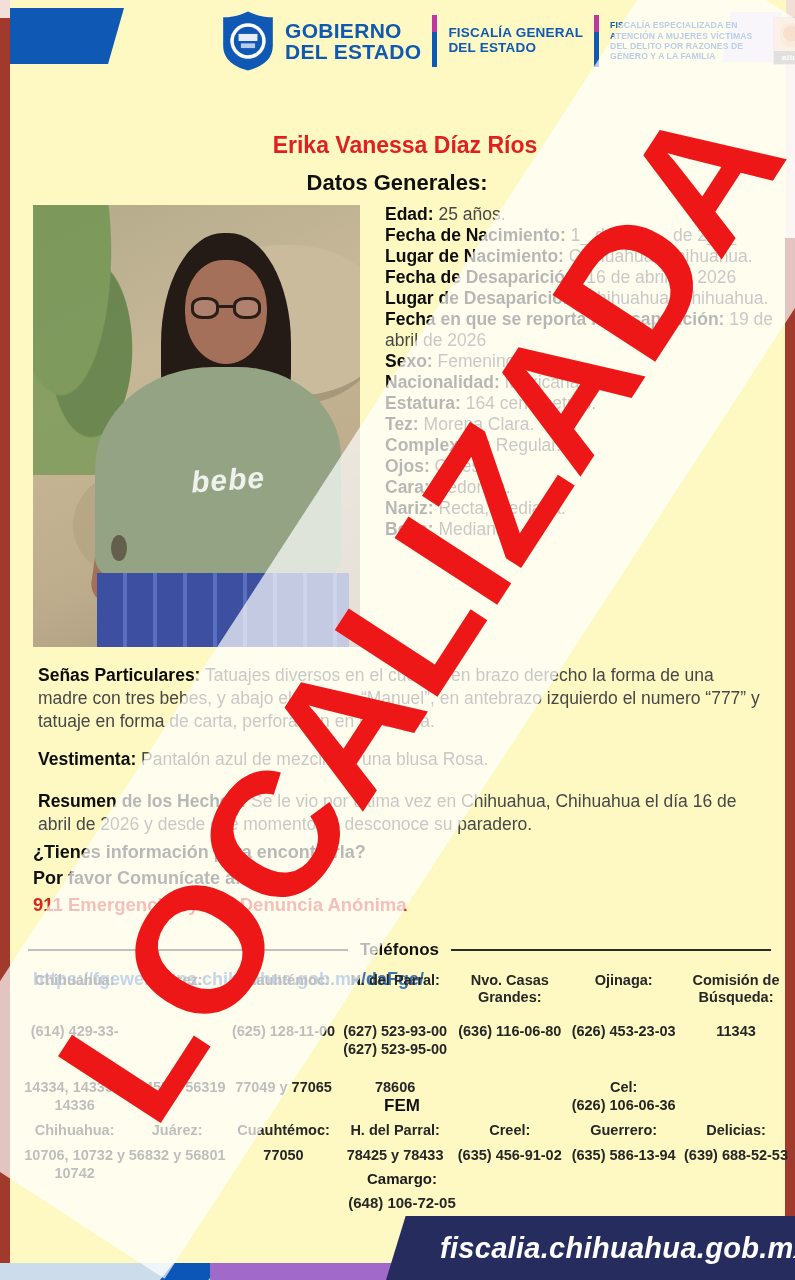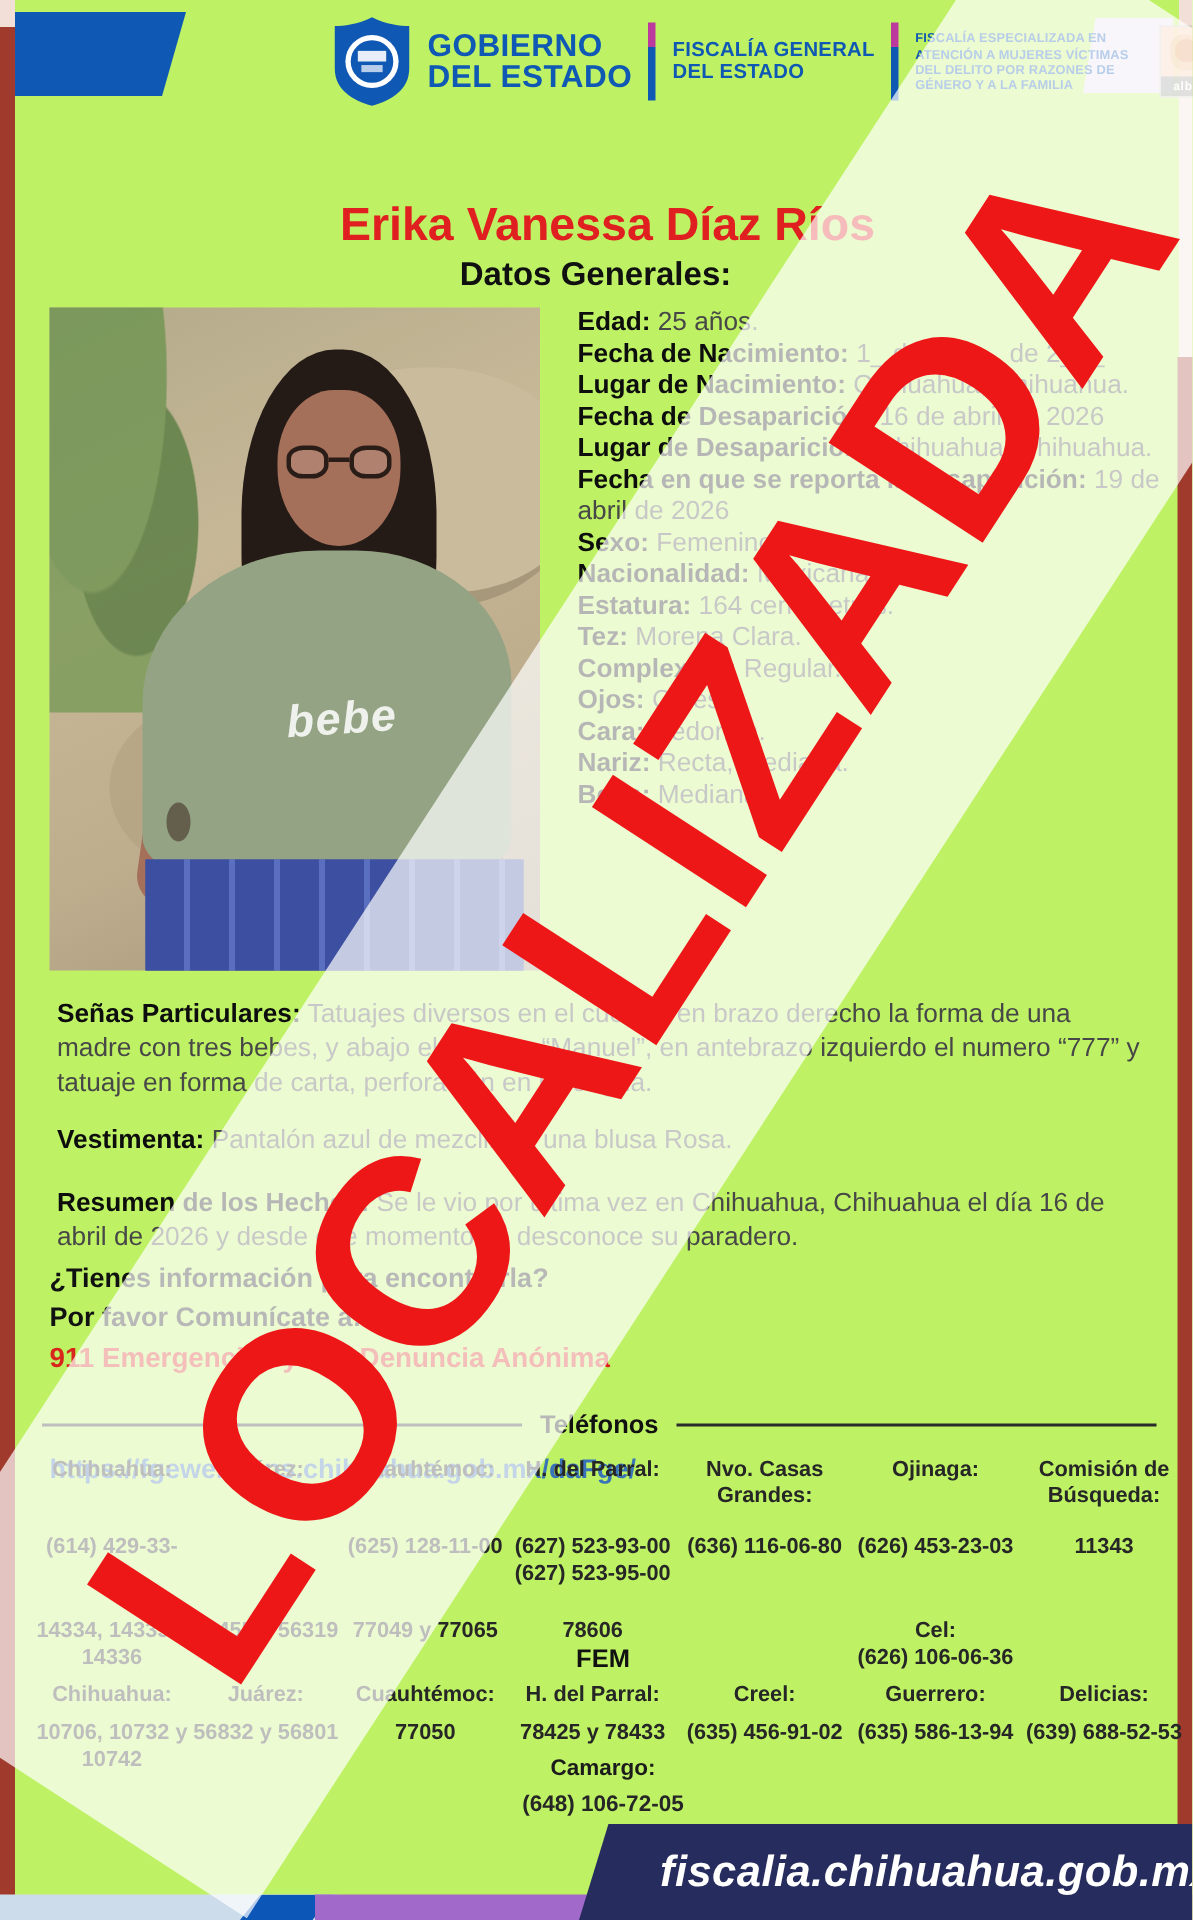--- a/index.html
+++ b/index.html
@@ -7,21 +7,21 @@
     --name_red:#e02020;
     --watermark_red:#ee1717;
     --hotline_red:#d9261c;
     --link_blue:#3a74b8;
     --footer_navy:#272c5e;
     --border_brick:#a03a2c;
   }
   *{margin:0;padding:0;box-sizing:border-box;}
   html,body{background:#ffffff;}
   body{font-family:"Liberation Sans",sans-serif;}
-  .page{position:relative;width:795px;height:1280px;background:#bef264;overflow:hidden;}
+  .page{position:relative;width:795px;height:1280px;background:#fef9c3;overflow:hidden;}
 
   
   .border-left{position:absolute;left:0;top:18px;width:10px;bottom:0;background:var(--border_brick);}
   .corner-tl{position:absolute;left:0;top:0;width:10px;height:18px;background:#f2dfd8;}
   .border-right-top{position:absolute;right:0;top:0;width:9px;height:238px;background:#f2dfd8;}
   .border-right-bottom{position:absolute;right:0;top:238px;width:10px;bottom:0;background:var(--border_brick);}
   .shape-blue-tl{position:absolute;left:10px;top:8px;width:114px;height:56px;background:var(--brand_blue);clip-path:polygon(0 0,100% 0,86% 100%,0 100%);}
   .shape-lav-tr{position:absolute;right:13px;top:12px;width:60px;height:50px;background:#e6e1f1;clip-path:polygon(14% 0,100% 0,100% 100%,0 100%);}
 
   
@@ -30,21 +30,21 @@
   .brand1{color:var(--brand_blue);font-weight:800;font-size:21px;line-height:1.02;letter-spacing:.3px;white-space:nowrap;}
   .vdiv{width:5px;height:52px;background:linear-gradient(180deg,#bc3a9e 0%,#bc3a9e 32%,var(--brand_blue) 32%);flex:0 0 auto;}
   .brand2{color:var(--brand_blue);font-weight:800;font-size:13.5px;line-height:1.1;white-space:nowrap;letter-spacing:.2px;}
   .brand3{color:var(--brand_blue);font-weight:700;font-size:8.6px;line-height:1.2;width:152px;letter-spacing:.1px;}
   .alba{width:36px;height:48px;border:1px solid #c9c9c9;background:#f6cba6;position:relative;flex:0 0 auto;opacity:.85;}
   .alba .blot{position:absolute;left:6px;top:5px;width:22px;height:24px;background:radial-gradient(circle at 50% 45%,#e78a4e 0 45%,#f3b67f 46% 100%);border-radius:40% 55% 50% 45%;}
   .alba .bar{position:absolute;left:0;right:0;bottom:0;height:13px;background:#8a8a8a;color:#fff;font-size:8px;font-weight:700;text-align:center;line-height:13px;letter-spacing:.5px;}
 
   
   .title{position:absolute;left:33px;right:18px;top:92px;text-align:center;font-size:31px;font-weight:800;color:#101010;letter-spacing:.2px;}
-  .person-name{position:absolute;left:33px;right:18px;top:132px;text-align:center;font-size:31px;font-weight:800;color:var(--name_red);}
+  .person-name{position:absolute;left:33px;right:18px;top:132px;text-align:center;font-size:23px;font-weight:800;color:var(--name_red);}
   .section-datos{position:absolute;left:33px;right:34px;top:170px;text-align:center;font-size:22px;font-weight:800;color:#101010;}
 
   
   .photo{position:absolute;left:33px;top:205px;width:327px;height:442px;overflow:hidden;background:linear-gradient(155deg,#b3ab8a 0%,#c6b797 35%,#bfae8e 65%,#a3947a 100%);}
   .ph-foliage{position:absolute;left:-14px;top:-10px;width:120px;height:280px;background:
       radial-gradient(ellipse at 35% 20%,#6f9450 0 45%,transparent 46%),
       radial-gradient(ellipse at 60% 55%,#587c41 0 40%,transparent 41%),
       radial-gradient(ellipse at 30% 85%,#7a9a58 0 42%,transparent 43%);opacity:.8;}
   .ph-rock1{position:absolute;right:-30px;top:40px;width:190px;height:150px;background:#c9bb9c;border-radius:45% 55% 50% 50%;box-shadow:-8px 10px 0 rgba(90,80,60,.25);}
   .ph-rock2{position:absolute;left:40px;top:260px;width:150px;height:120px;background:#b4a282;border-radius:50%;opacity:.7;}

